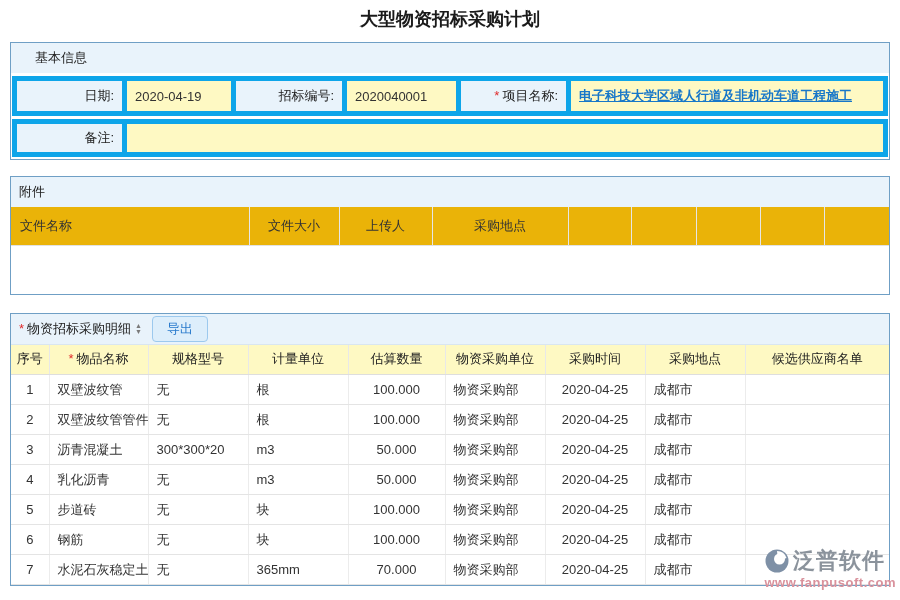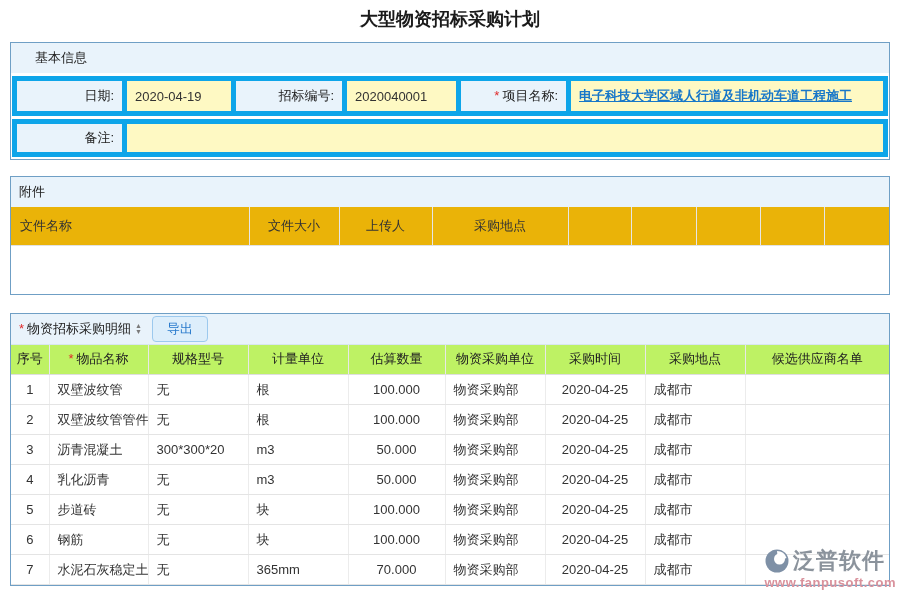--- a/index.html
+++ b/index.html
@@ -40,21 +40,21 @@
   .btn-export { display:inline-block; background:#ddeefb; color:#2779cc;
     border:1px solid #9cc9ee; border-radius:4px; font-size:13px;
     padding:3px 14px; cursor:pointer; }
 
   
   .det-title-left { display:flex; align-items:center; }
   .sort-icon { display:inline-flex; flex-direction:column; margin-left:4px;
     font-size:7px; line-height:6px; color:#7a7a7a; cursor:pointer; }
   .det-table { width:100%; border-collapse:collapse; table-layout:fixed; }
   .det-table th { height:30px; font-size:13px; font-weight:normal; color:#222;
-    border-right:1px solid #e8e8e8; border-bottom:1px solid #dedede; background:#bef264; text-align:center; }
+    border-right:1px solid #e8e8e8; border-bottom:1px solid #dedede; background:#fef9c3; text-align:center; }
   .det-table td { height:30px; font-size:13px; color:#333; background:#fff;
     border-right:1px solid #ececec; border-bottom:1px solid #e4e4e4;
     padding:0 8px; white-space:nowrap; overflow:hidden; }
   .det-table th:last-child, .det-table td:last-child { border-right:none; }
   .det-table td.c { text-align:center; }
   .det-table td.l { text-align:left; }
 
   
   .watermark { position:absolute; left:764px; top:548px; width:132px; text-align:right; pointer-events:none; }
   .wm-row { display:flex; align-items:center; justify-content:flex-start; }

